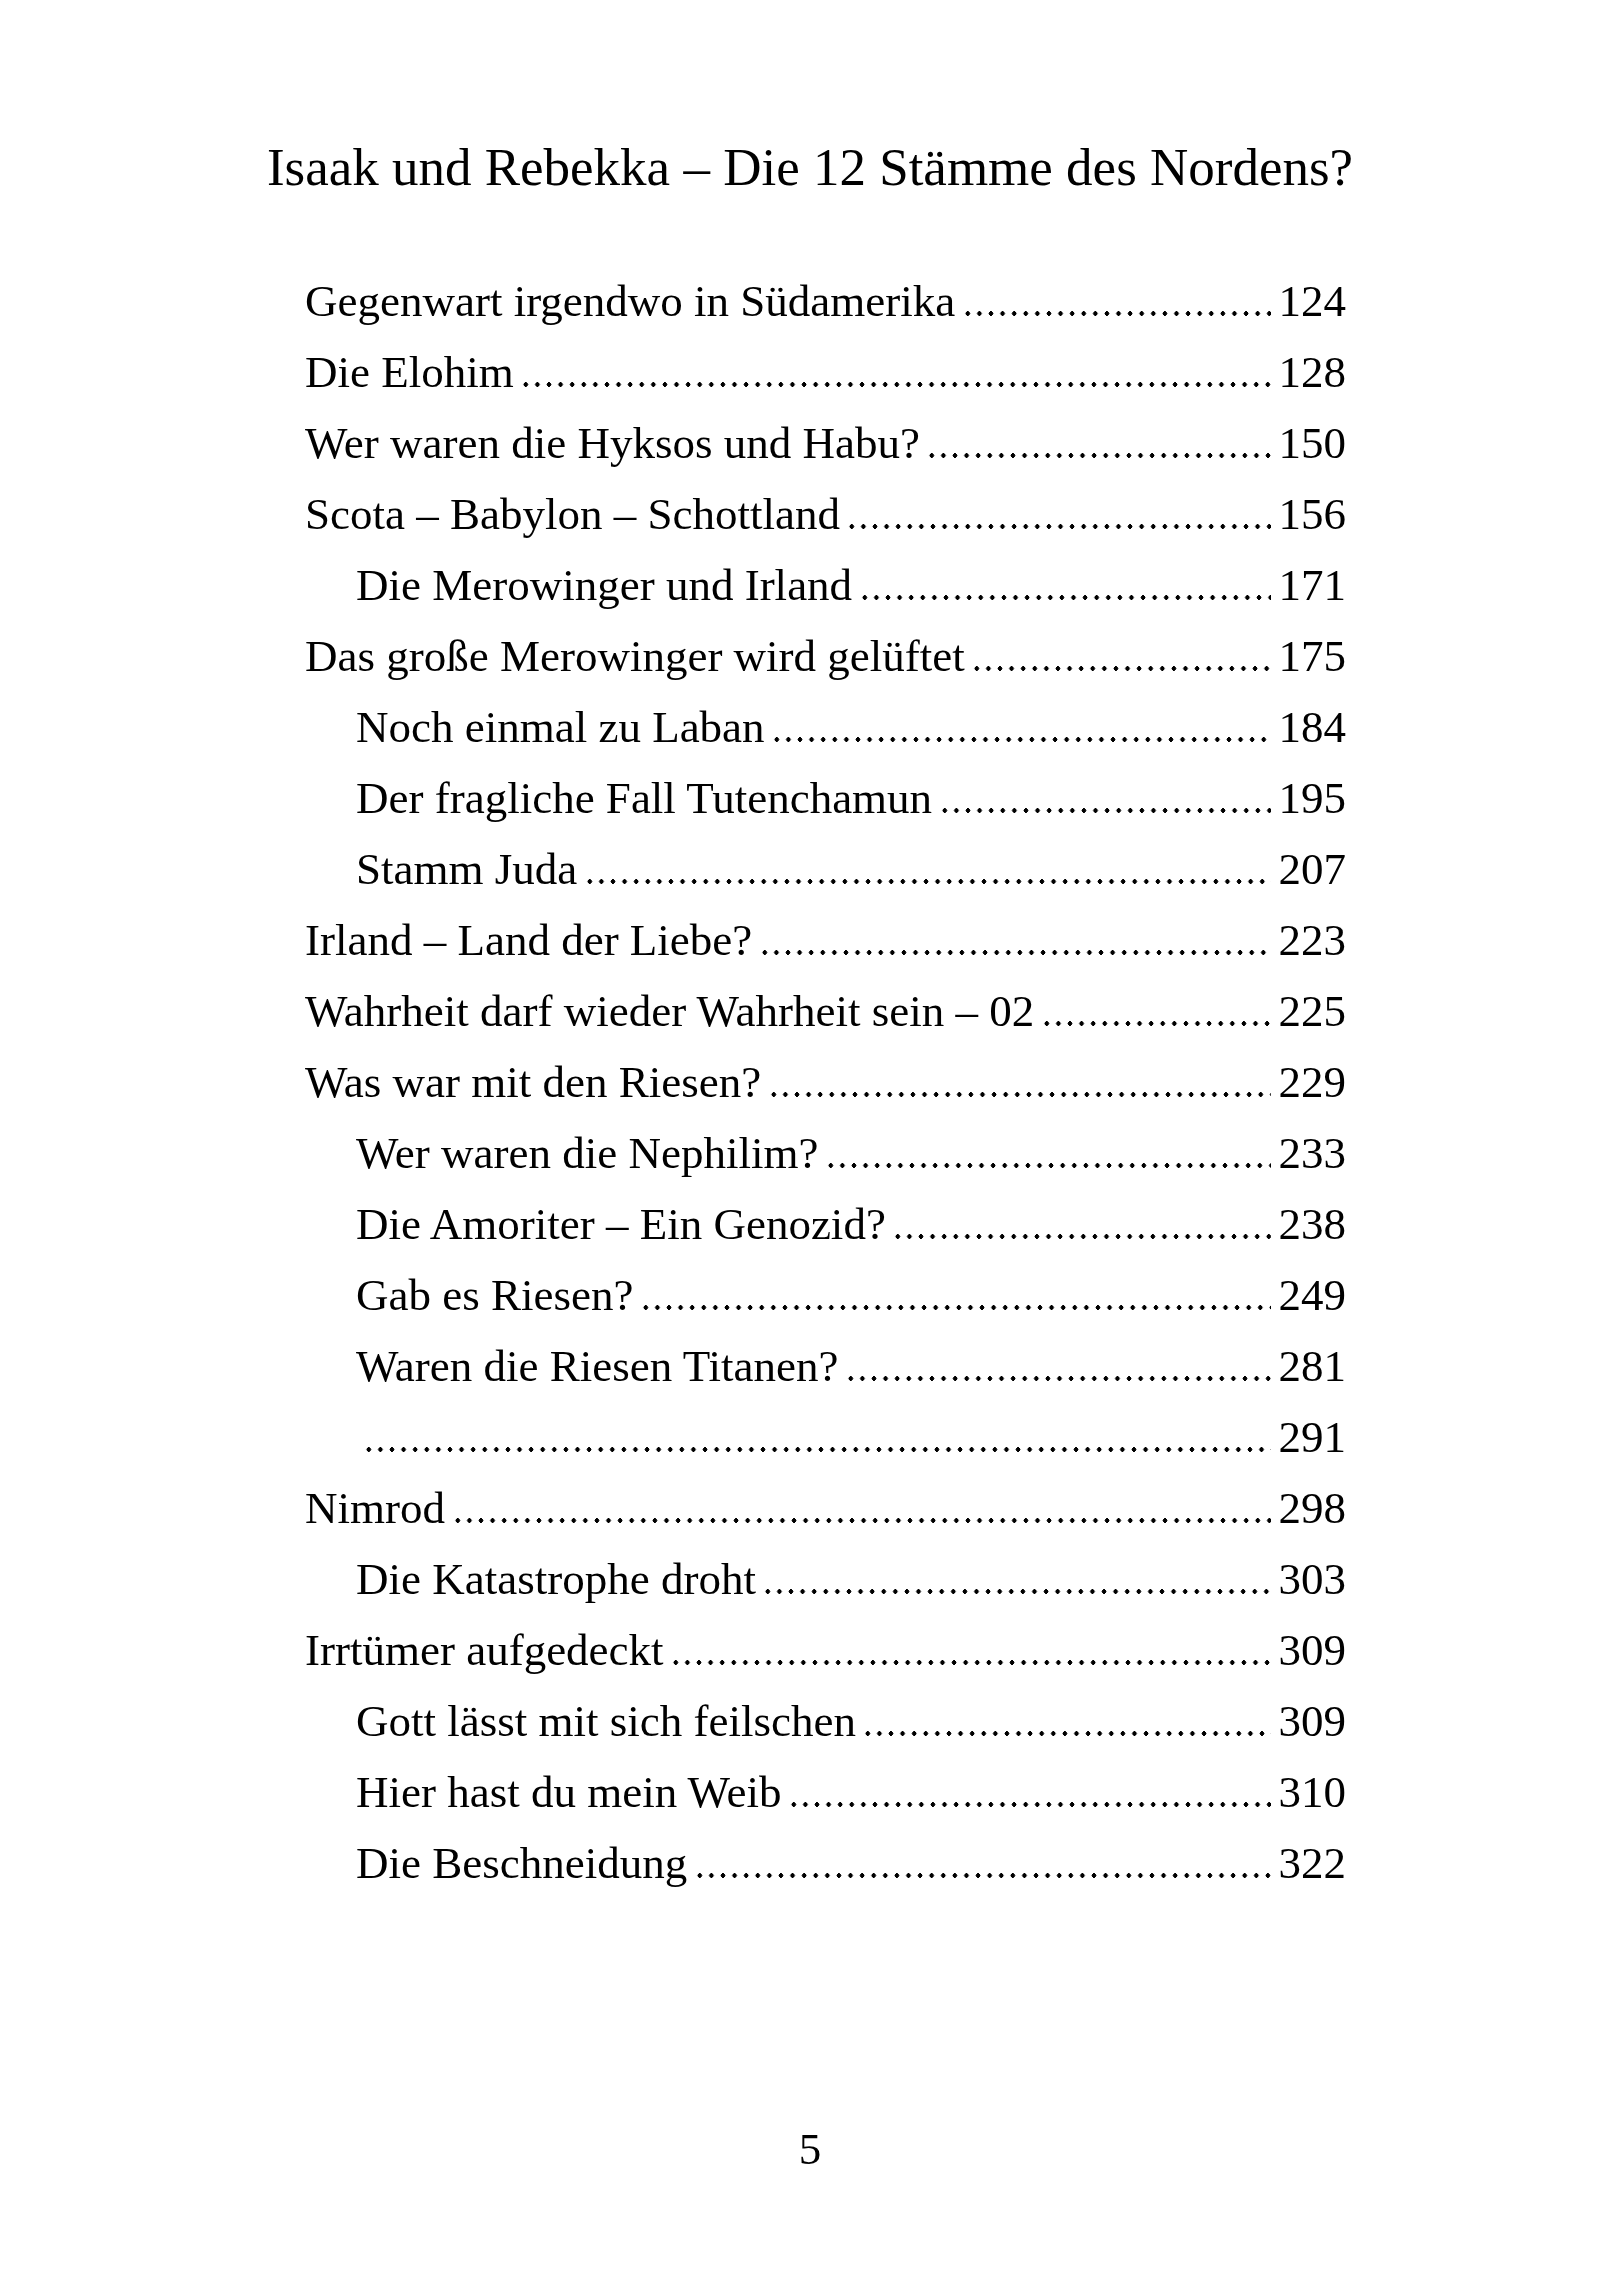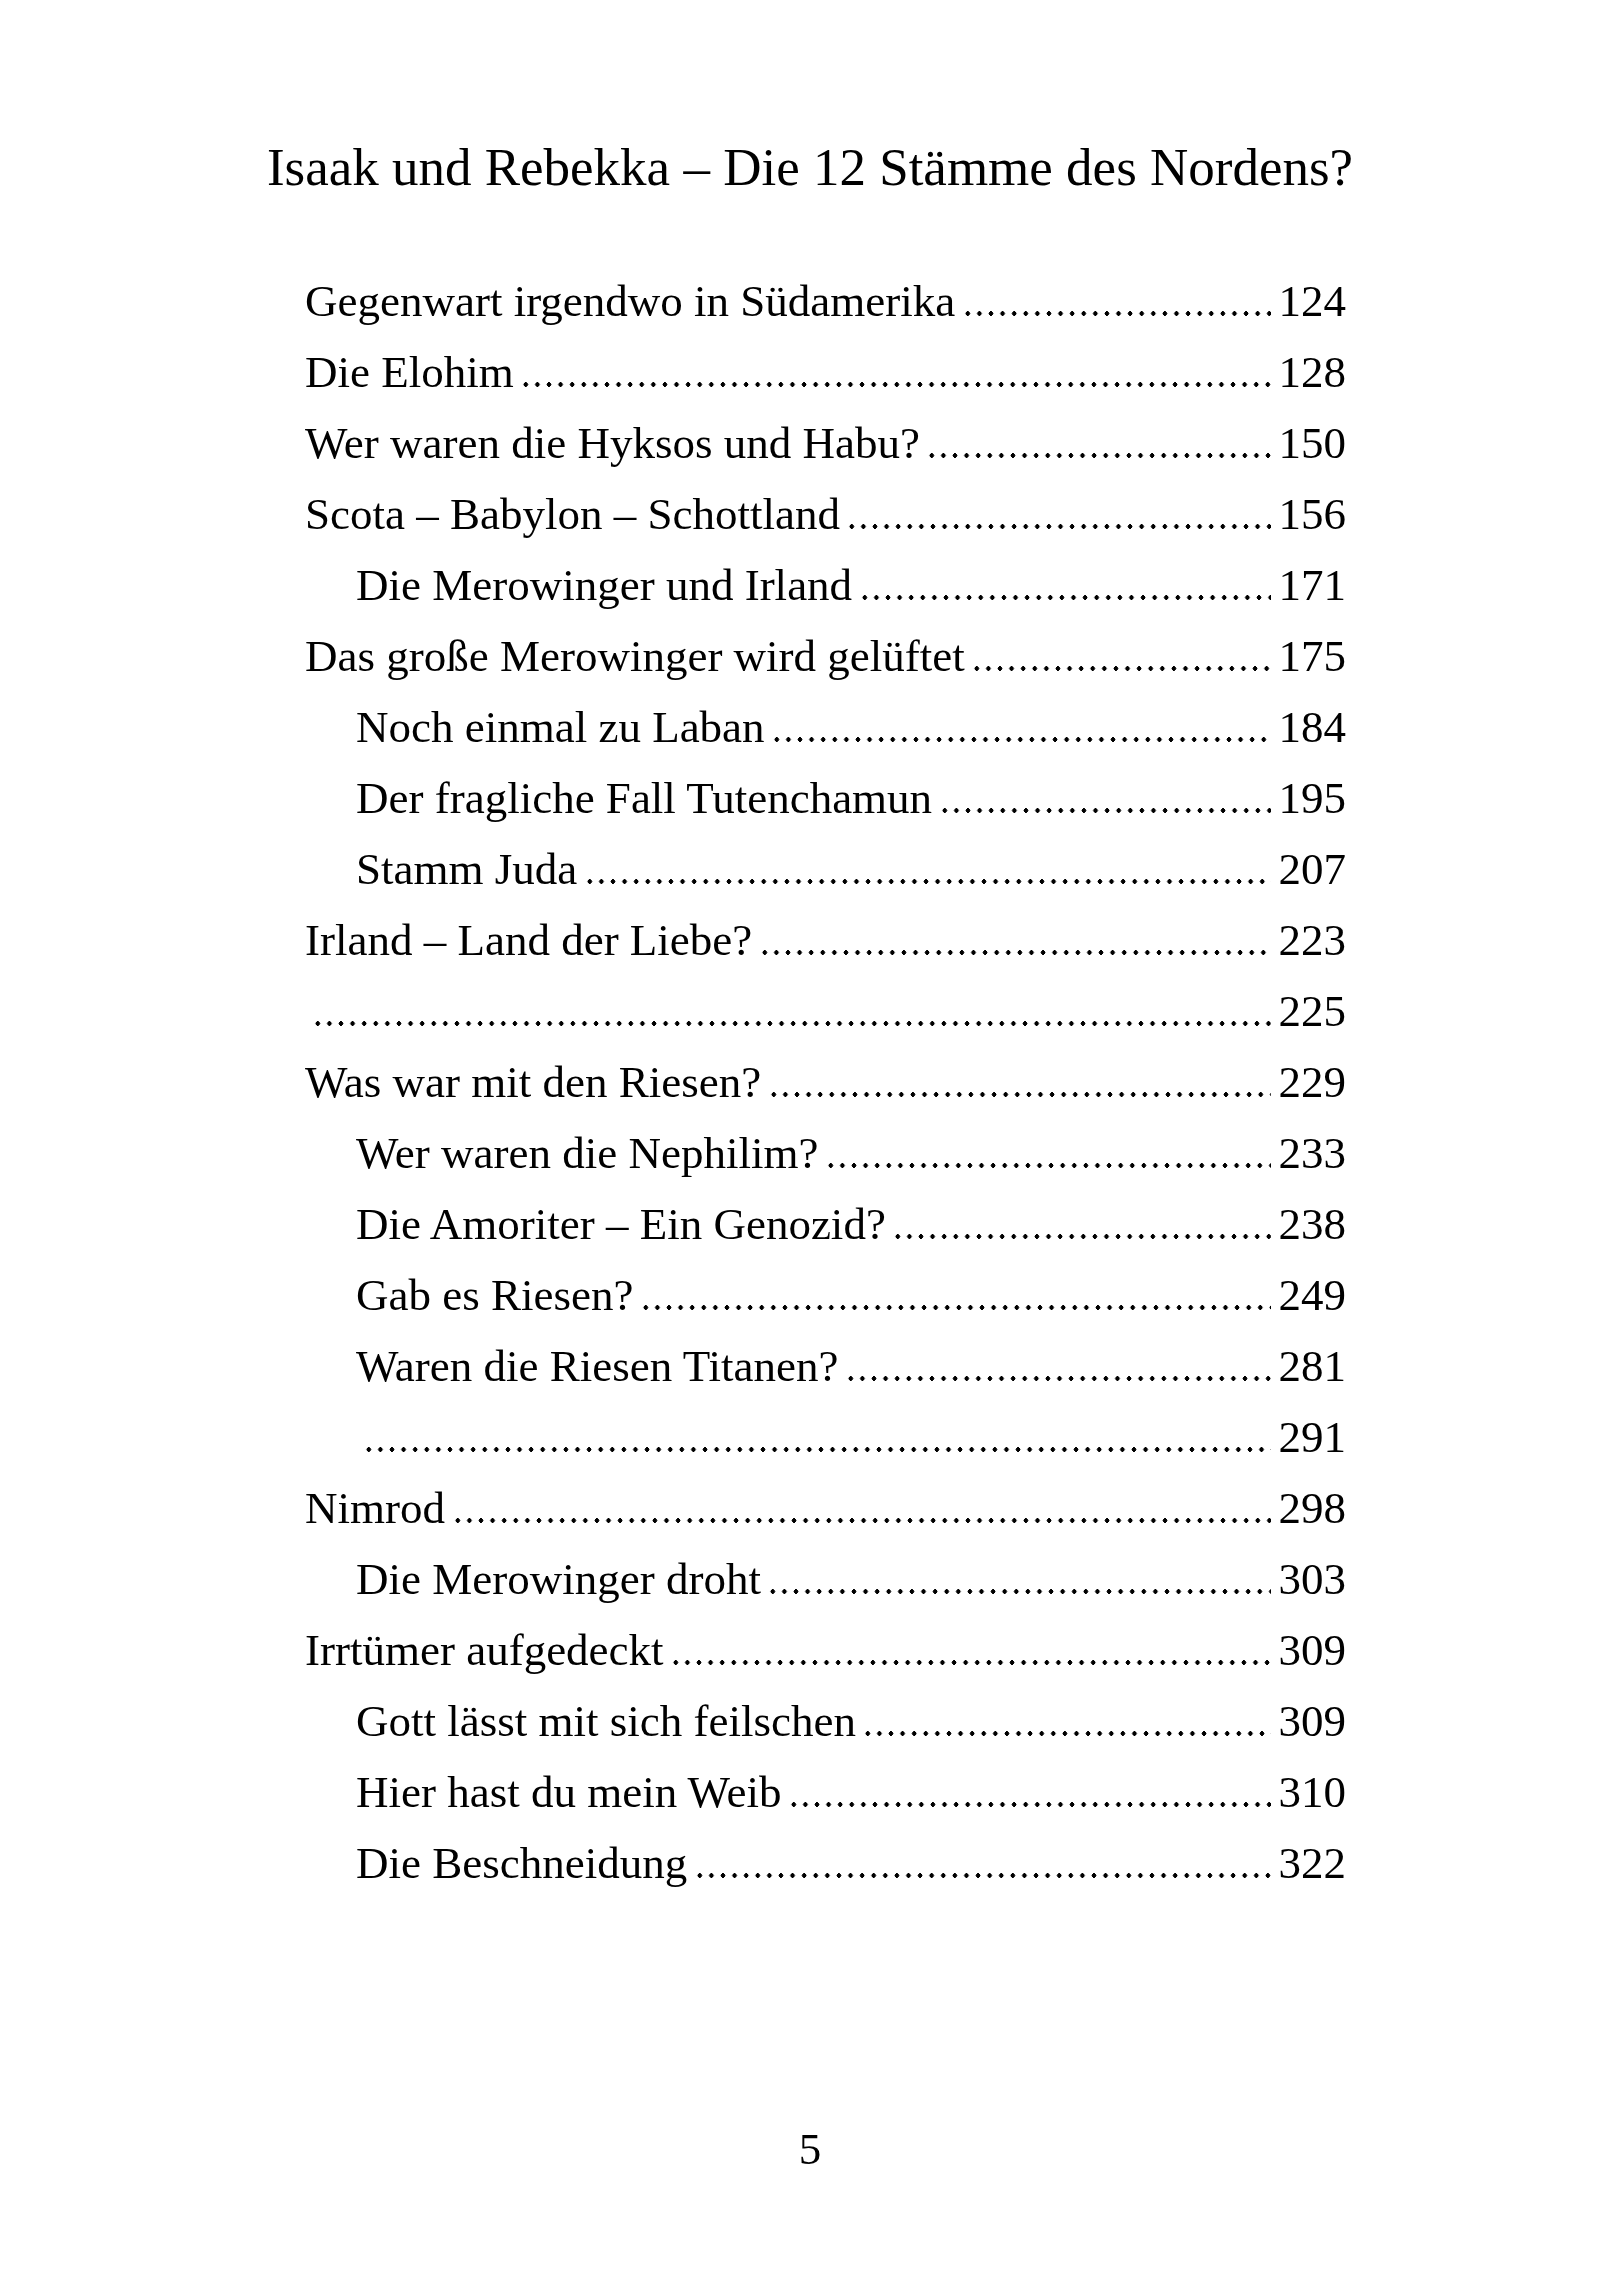--- a/index.html
+++ b/index.html
@@ -124,20 +124,21 @@
         <span class="pagenum">207</span>
       </div>
 
       <div class="toc-row">
         <span class="toc-title">Irland – Land der Liebe?</span>
         <span class="dots"></span>
         <span class="pagenum">223</span>
       </div>
 
       <div class="toc-row">
+        <span class="toc-title">Wahrheit darf wieder Wahrheit sein – 02</span>
         <span class="dots"></span>
         <span class="pagenum">225</span>
       </div>
 
       <div class="toc-row">
         <span class="toc-title">Was war mit den Riesen?</span>
         <span class="dots"></span>
         <span class="pagenum">229</span>
       </div>
 
@@ -170,21 +171,21 @@
         <span class="pagenum">291</span>
       </div>
 
       <div class="toc-row">
         <span class="toc-title">Nimrod</span>
         <span class="dots"></span>
         <span class="pagenum">298</span>
       </div>
 
       <div class="toc-row lvl2">
-        <span class="toc-title">Die Merowinger droht</span>
+        <span class="toc-title">Die Katastrophe droht</span>
         <span class="dots"></span>
         <span class="pagenum">303</span>
       </div>
 
       <div class="toc-row">
         <span class="toc-title">Irrtümer aufgedeckt</span>
         <span class="dots"></span>
         <span class="pagenum">309</span>
       </div>
 

